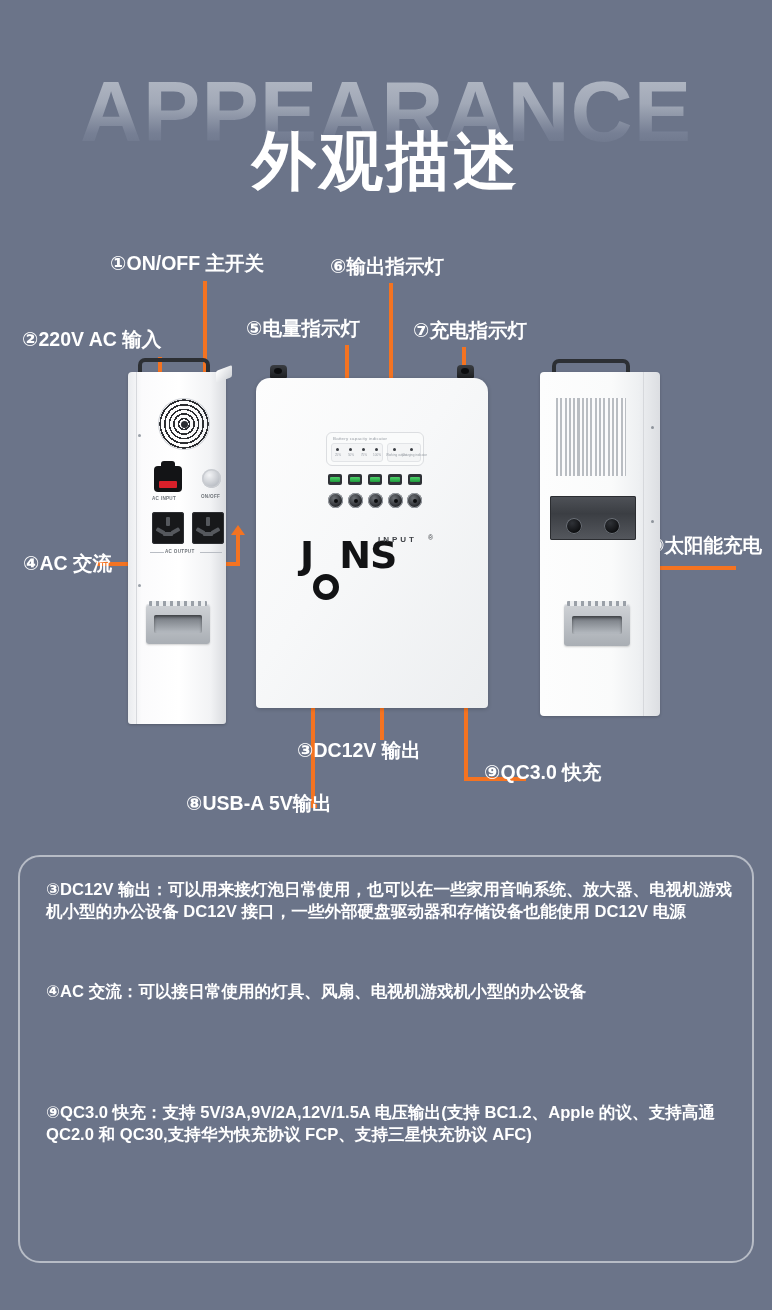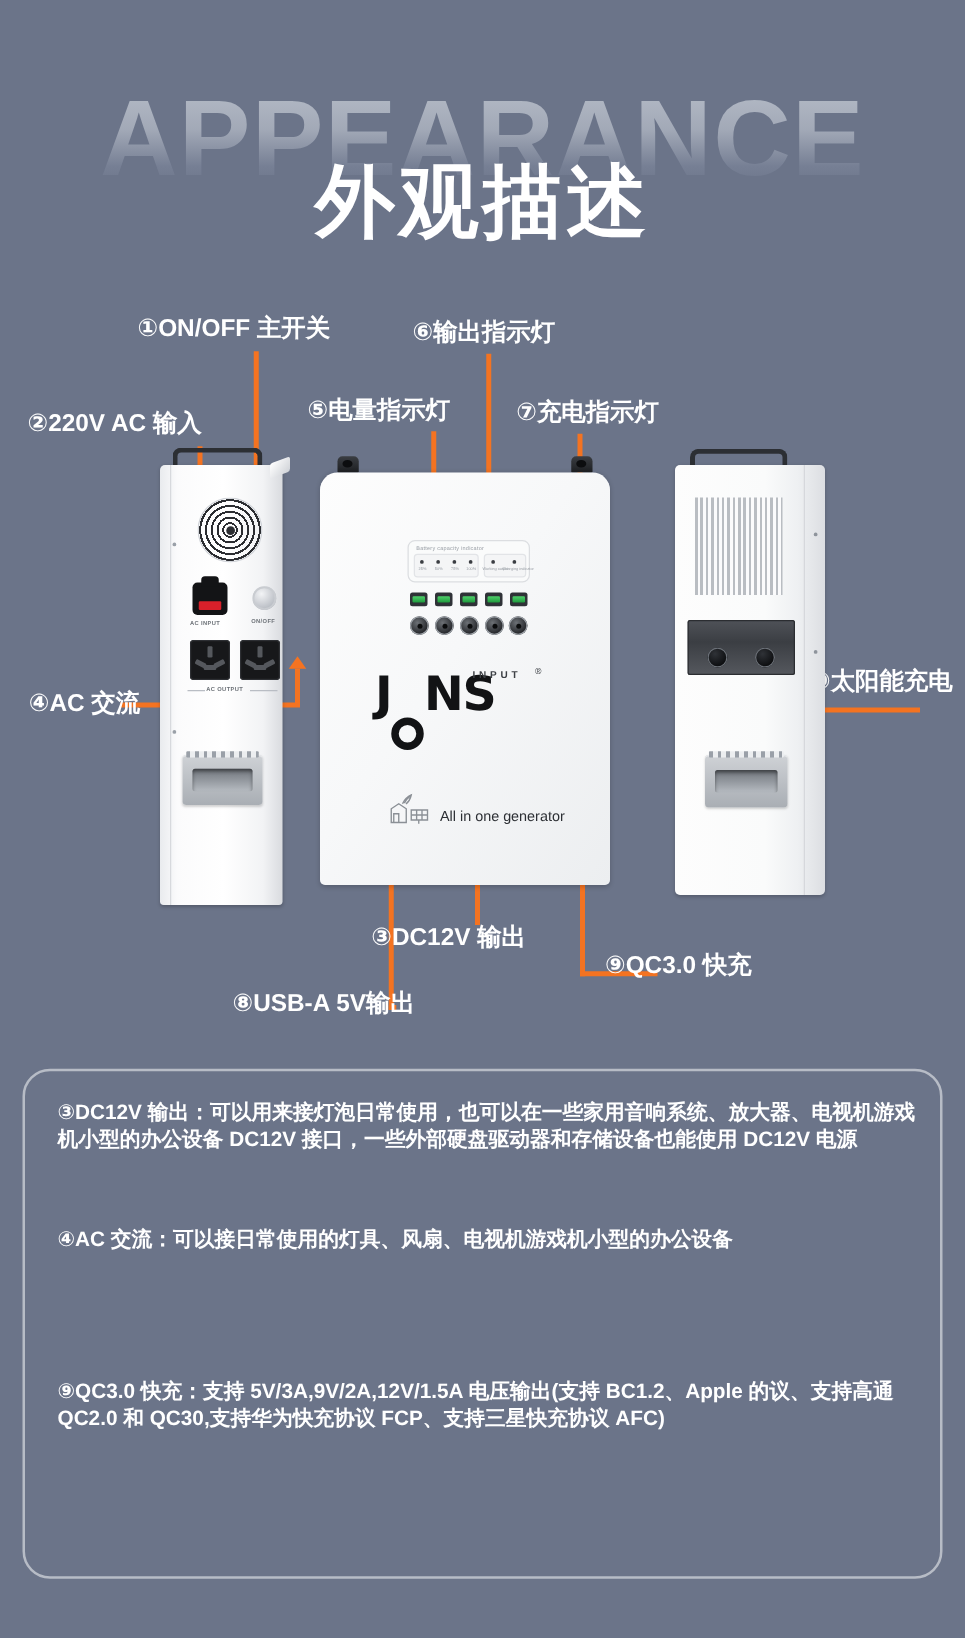--- a/index.html
+++ b/index.html
@@ -469,36 +469,20 @@
   </div>
 
   <div class="logo">
     <div class="word">
       <span>J</span><span class="o"><span class="ring"></span></span><span>NS</span>
     </div>
     <div class="sub">INPUT</div>
     <div class="reg">®</div>
   </div>
 
-  <div class="tagline">
-    <div class="house-ico">
-      <svg viewBox="0 0 36 26" width="36" height="26" aria-hidden="true">
-        <g fill="none" stroke="#8b9096" stroke-width="1.1">
-          <path d="M3 24 V13 L9 9 L15 13 V24 Z"></path>
-          <path d="M5 24 V17 H9 V24"></path>
-          <path d="M19 14 h13 v8 h-13 z"></path>
-          <path d="M19 18 h13 M23.3 14 v8 M27.6 14 v8"></path>
-          <path d="M25 22 v3"></path>
-          <path d="M12 9 q2.5 -5 7 -7 q-1 4.5 -4.2 7.2"></path>
-          <path d="M13.5 8.5 q1.2 -3 4.5 -5.6"></path>
-        </g>
-      </svg>
-    </div>
-    <div class="tag-txt">All in one generator</div>
-  </div>
 </div>
 
 <div class="unit u-right">
   <div class="handle-right"></div>
   <div class="body"></div>
   <div class="edge"></div>
   <div class="screw" style="top:54px;"></div>
   <div class="screw" style="top:148px;"></div>
 
   <div class="vent"></div>

